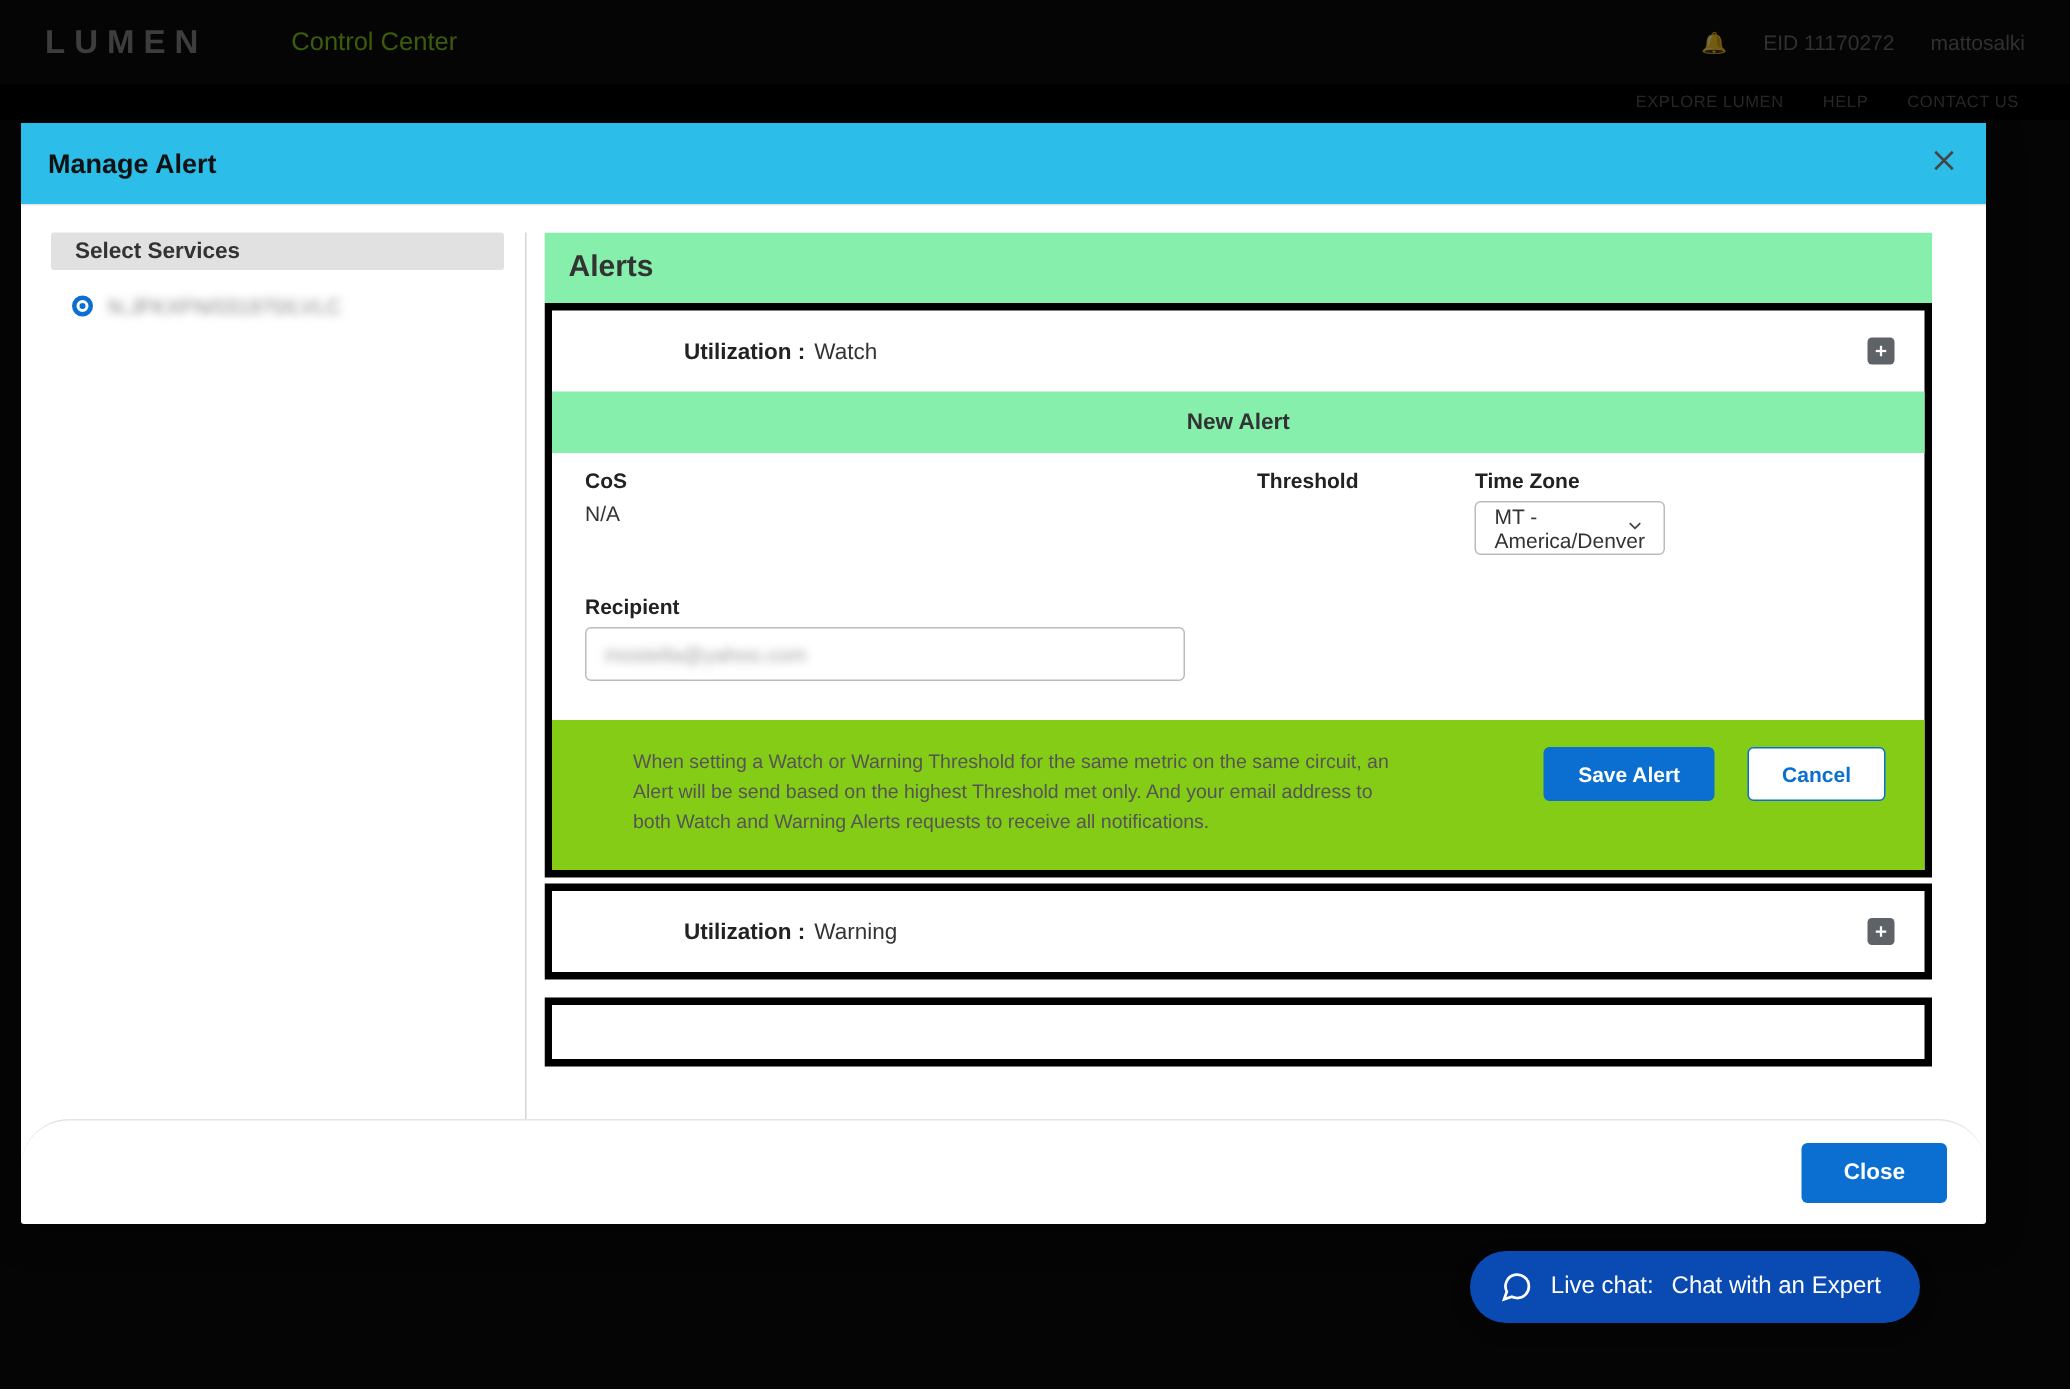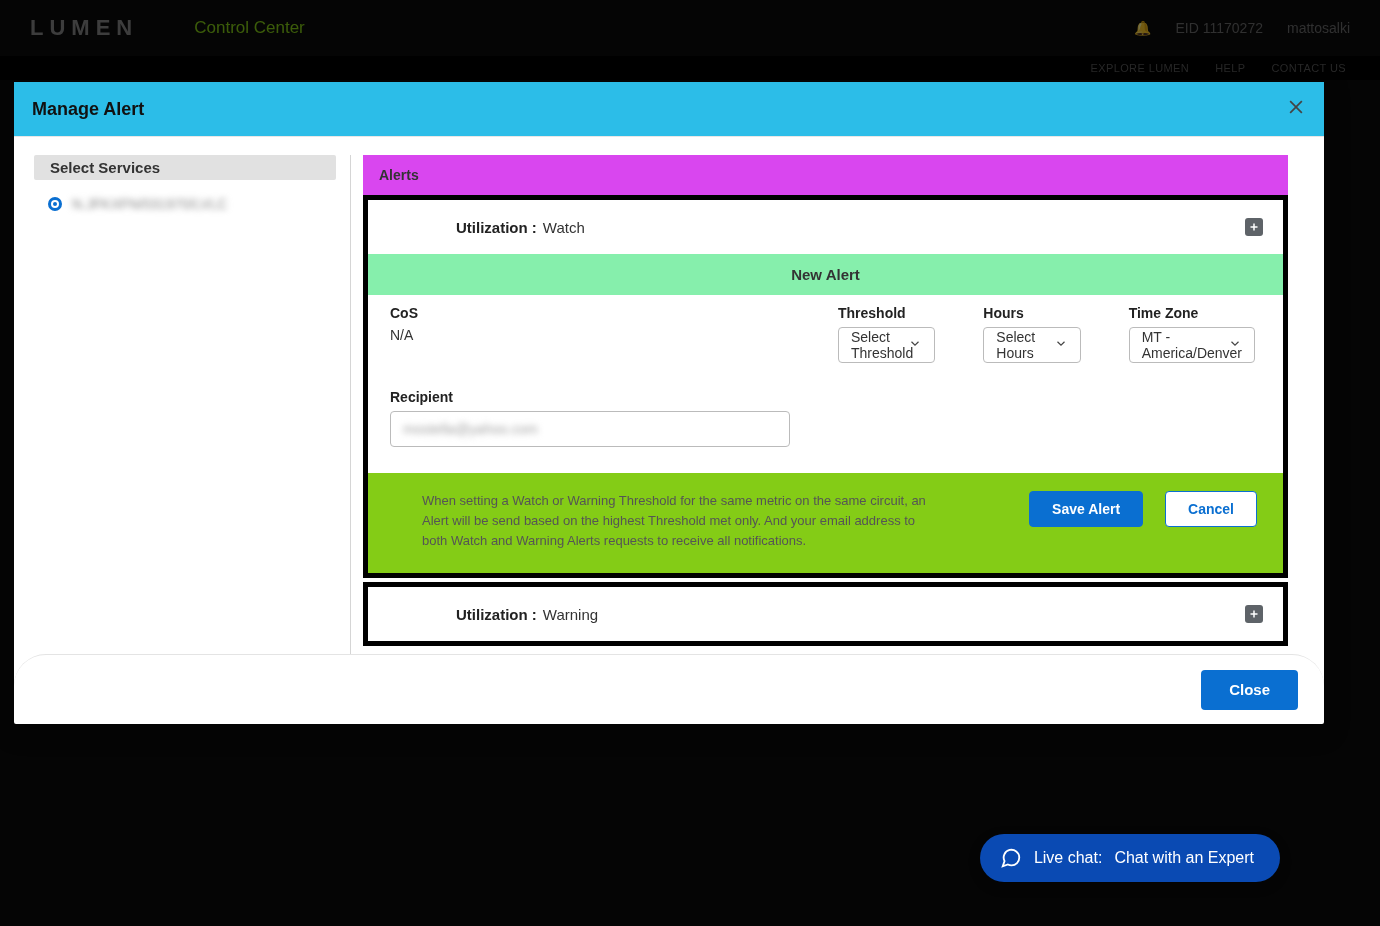--- a/index.html
+++ b/index.html
@@ -9,41 +9,41 @@
   
   .bg-page { position:absolute; inset:0; background:#0c0c0d; }
   .bg-header { display:flex; align-items:center; height:56px; padding:0 30px; color:#8d8d8d; }
   .bg-logo { font-size:22px; letter-spacing:6px; font-weight:600; color:#888; }
   .bg-app  { margin-left:56px; font-size:17px; color:#84cc16; }
   .bg-right { margin-left:auto; display:flex; gap:24px; align-items:center; font-size:14px; color:#6a6a6a; }
   .bg-subnav { width:100%; height:24px; background:#000; color:#5a5a5a; font-size:11px; display:flex; justify-content:flex-end; gap:26px; padding:6px 34px 0 0; letter-spacing:0.4px;}
   .dim-overlay { position:absolute; inset:0; background:rgba(0,0,0,0.55); }
 
   
-  .modal { position:absolute; left:14px; top:82px; width:1310px; height:642px; background:#fff; border-radius:2px; display:flex; flex-direction:column; box-shadow:0 6px 24px rgba(0,0,0,.4);}
+  .modal { position:absolute; left:14px; top:82px; width:1310px; height:734px; background:#fff; border-radius:2px; display:flex; flex-direction:column; box-shadow:0 6px 24px rgba(0,0,0,.4);}
   .modal-header { height:54px; background:#2cbde8; display:flex; align-items:center; padding:0 18px; }
   .modal-title { font-size:18px; font-weight:600; color:#111; }
   .close-x { cursor:pointer; color:#444; }
   .close-x svg{ width:20px; height:20px; }
   .spacer { flex:1; }
 
   .modal-body { flex:1; display:flex; overflow:hidden; padding:18px 10px 0 20px; border-top:1px solid #e7e7e7;}
   .sidebar { width:302px; flex-shrink:0; }
   .sidebar-head { background:#e1e1e1; padding:4px 16px; font-size:15px; font-weight:600; color:#333; border-radius:2px;}
   .svc-item { display:flex; align-items:center; gap:10px; padding:16px 14px; }
   .radio { width:14px; height:14px; border:3px solid #0a6fd1; border-radius:50%; background:#fff; position:relative; }
   .radio::after{ content:""; position:absolute; inset:2px; background:#0a6fd1; border-radius:50%; }
   .svc-label { color:#888; filter:blur(3px); user-select:none; font-size:14px; }
 
   .divider { width:1px; background:#d5d5d5; margin:0 12px 0 14px; }
 
   .main { flex:1; overflow:auto; position:relative; padding-right:26px; }
   .main::-webkit-scrollbar { width:14px; background:#f1f1f1;}
   .main::-webkit-scrollbar-thumb{ background:#c0c0c0; border-radius:2px;}
-  .panel-head { background:#d946ef; font-size:14px; font-weight:600; color:#333; padding:12px 16px; }
+  .panel-head { background:#86efac; font-size:20px; font-weight:600; color:#333; padding:12px 16px; }
   .block { background:#fff; border:5px solid #000000; }
   .row-util { display:flex; align-items:center; padding:18px 20px 18px 88px; font-size:15px; }
   .row-util .label { font-weight:700; color:#222; }
   .row-util .value { margin-left:6px; color:#333; font-weight:400;}
   .plus-btn { margin-left:auto; width:18px; height:18px; background:#5e6368; border-radius:3px; display:flex; align-items:center; justify-content:center; cursor:pointer;}
   .plus-btn svg{ width:12px; height:12px; }
 
   .new-alert-head { background:#86efac; text-align:center; font-size:15px; font-weight:600; color:#333; padding:12px 0; }
 
   .form-grid { display:grid; grid-template-columns:1fr 1fr 1fr 1fr; column-gap:48px; row-gap:26px; padding:10px 28px 26px 22px; }
@@ -137,39 +137,20 @@
           </div>
           <div class="new-alert-head">New Alert</div>
 
           <div class="form-grid">
             <div>
               <div class="field-label">CoS</div>
               <div class="field-plain">N/A</div>
             </div>
             <div>
               <div class="field-label">Threshold</div>
-              <div class="select">
-                <span>Select Threshold</span>
-                <span class="chev">
-                  <svg width="14" height="14" viewBox="0 0 24 24" fill="none" stroke="currentColor" stroke-width="2">
-                      <polyline points="6 9 12 15 18 9"></polyline>
-                    </svg>
-                </span>
-              </div>
-            </div>
-            <div>
-              <div class="field-label">Hours</div>
-              <div class="select">
-                <span>Select Hours</span>
-                <span class="chev">
-                  <svg width="14" height="14" viewBox="0 0 24 24" fill="none" stroke="currentColor" stroke-width="2">
-                      <polyline points="6 9 12 15 18 9"></polyline>
-                    </svg>
-                </span>
-              </div>
             </div>
             <div>
               <div class="field-label">Time Zone</div>
               <div class="select">
                 <span>MT - America/Denver</span>
                 <span class="chev">
                   <svg width="14" height="14" viewBox="0 0 24 24" fill="none" stroke="currentColor" stroke-width="2">
                       <polyline points="6 9 12 15 18 9"></polyline>
                     </svg>
                 </span>

